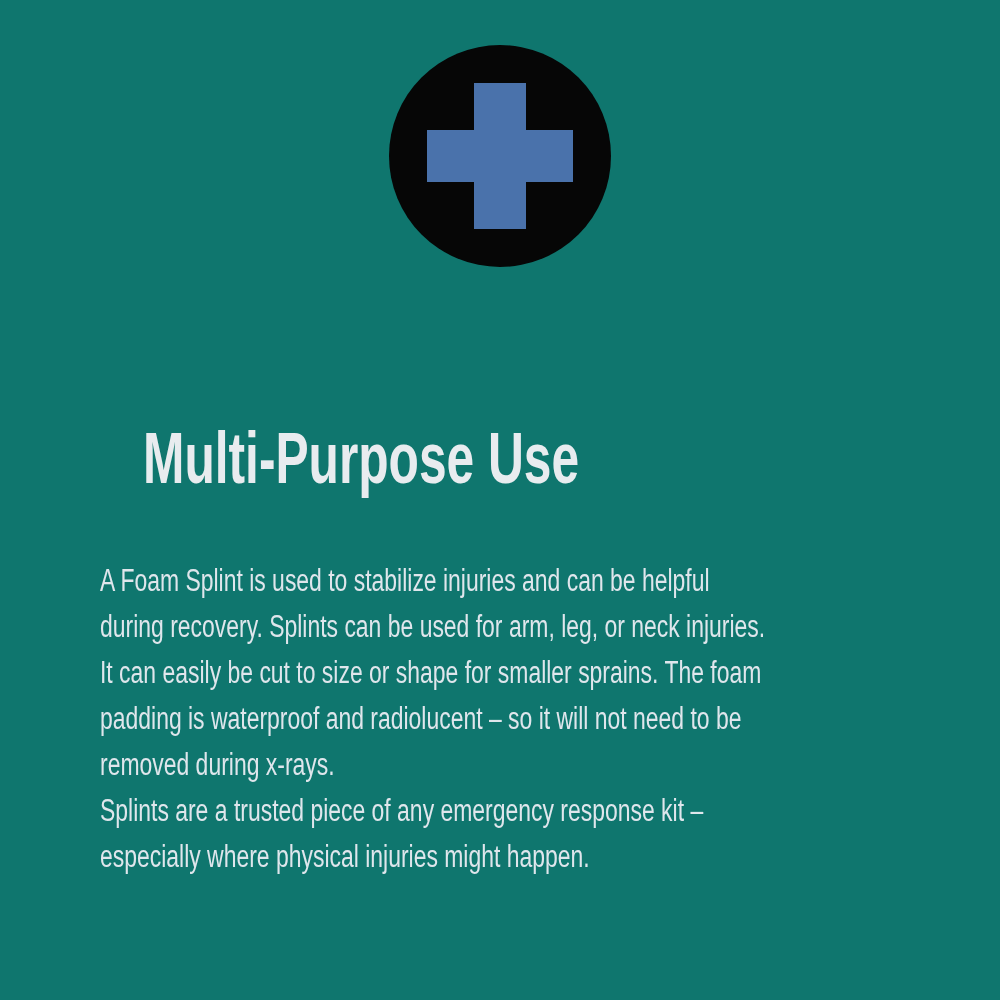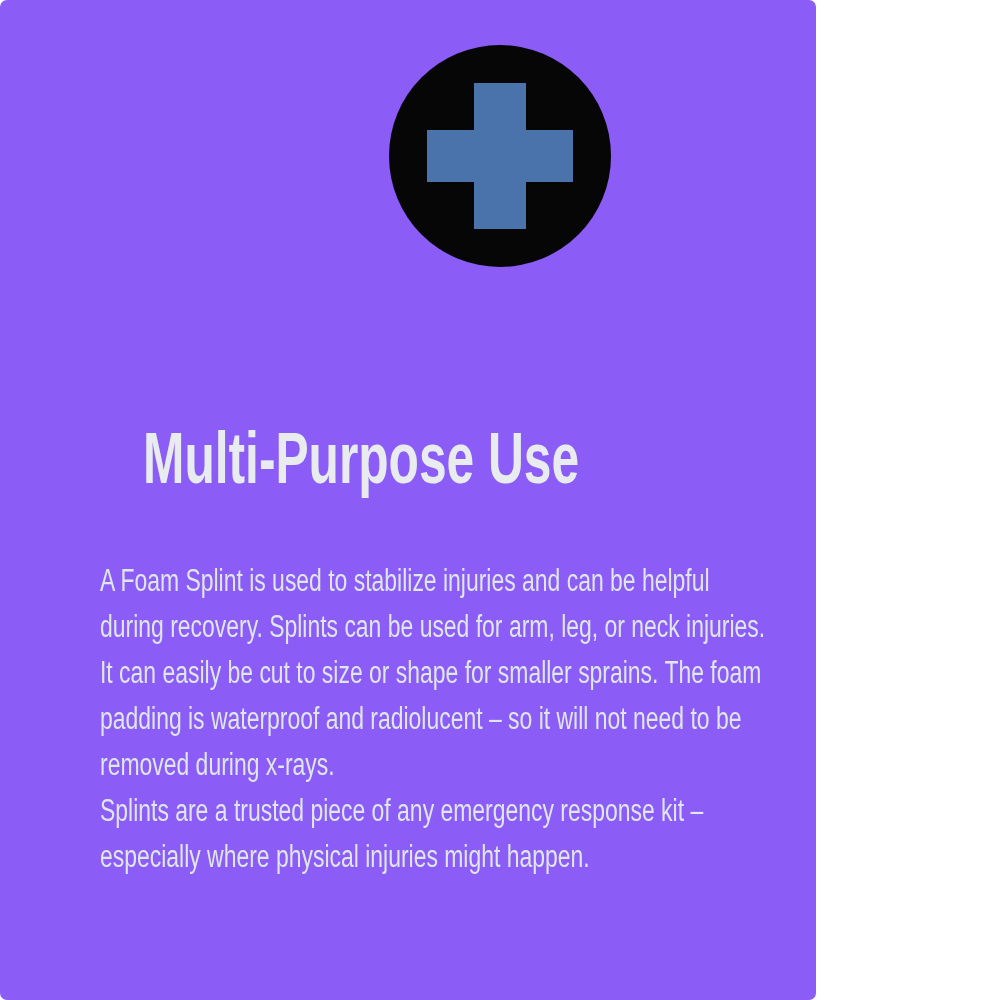--- a/index.html
+++ b/index.html
@@ -1,26 +1,25 @@
 <!DOCTYPE html>
 <html><head>
 <meta charset="utf-8">
 <style>
   html, body {
     margin: 0;
     padding: 0;
   }
   .page {
     position: relative;
-    width: 816px;
+    width: 1000px;
     height: 1000px;
-    background: #8b5cf6;
+    background: #0f766e;
     overflow: hidden;
     font-family: "Liberation Sans", sans-serif;
-    border-radius: 7px;
   }
   .icon-wrap {
     position: absolute;
     left: 389px;
     top: 45px;
     width: 222px;
     height: 222px;
   }
   .heading {
     position: absolute;

